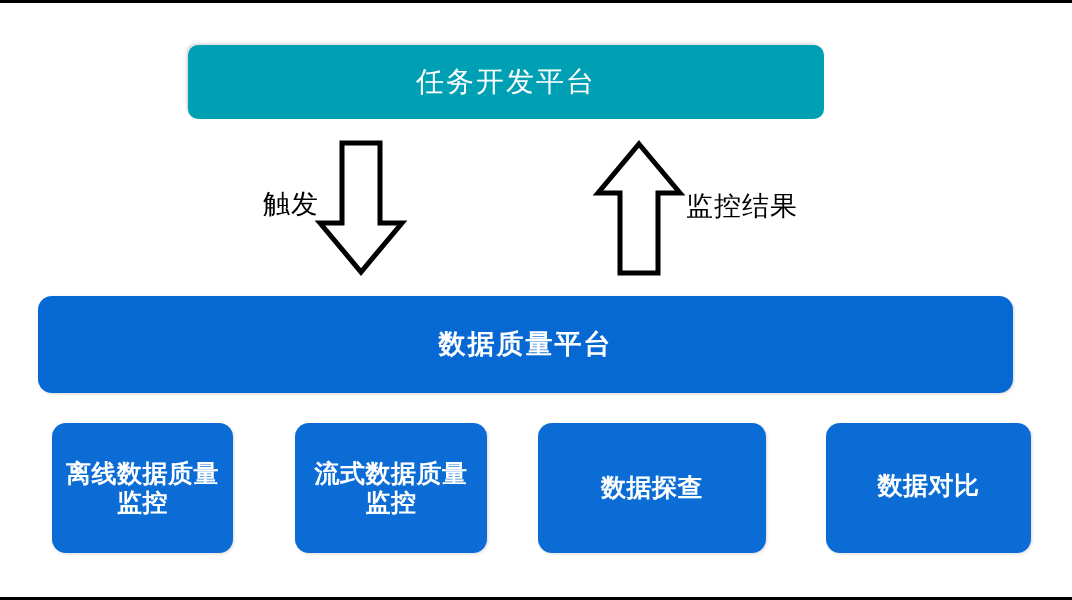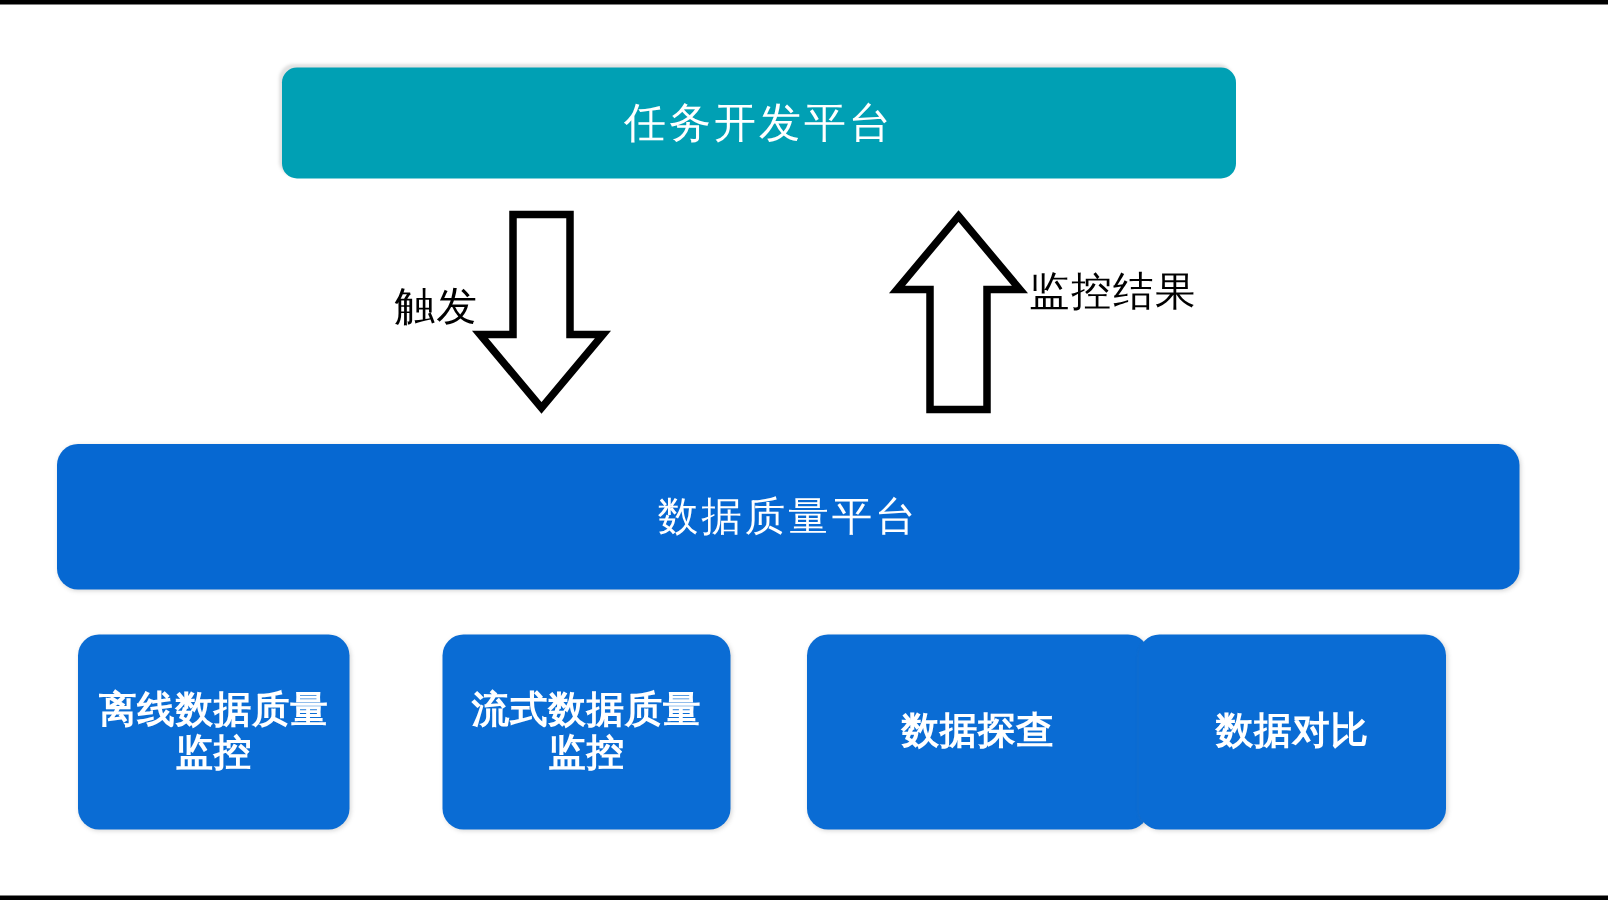--- a/index.html
+++ b/index.html
@@ -62,59 +62,59 @@
 
   
   #node-dq-platform {
     left: 38px;
     top: 296px;
     width: 975px;
     height: 97px;
     background: #0668D2;
     border-radius: 14px;
     font-size: 27px;
-    font-weight: 400;
+    font-weight: 700;
     letter-spacing: 2px;
     box-shadow: 1px 1px 3px rgba(120,120,120,0.30);
   }
 
   
   .module-box {
     top: 423px;
     height: 130px;
     background: #0A6CD4;
     border-radius: 14px;
     font-size: 25px;
     font-weight: 700;
     letter-spacing: 0.5px;
     box-shadow: 1px 1px 3px rgba(120,120,120,0.28);
   }
   #module-0 { left: 52px;  width: 181px; }
   #module-1 { left: 295px; width: 192px; }
   #module-2 { left: 538px; width: 228px; }
-  #module-3 { left: 759px; width: 205px; }
+  #module-3 { left: 826px; width: 205px; font-family: Liberation Mono, monospace; }
 
   
   .arrow-svg {
     position: absolute;
     overflow: visible;
   }
   #arrow-down-trigger { left: 316px; top: 140px; }
   #arrow-up-result   { left: 594px; top: 140px; }
 
   .arrow-label {
     position: absolute;
     color: #000000;
     font-size: 27px;
     font-weight: 400;
     letter-spacing: 1px;
     white-space: nowrap;
   }
   #label-trigger { left: 263px; top: 186px; }
-  #label-result  { left: 686px; top: 176px; }
+  #label-result  { left: 686px; top: 188px; }
 </style>
 </head>
 <body>
 
 <div id="diagram-canvas">
 
   <div class="frame-rule top"></div>
 
   <div class="node" id="node-task-platform">任务开发平台</div>
 

